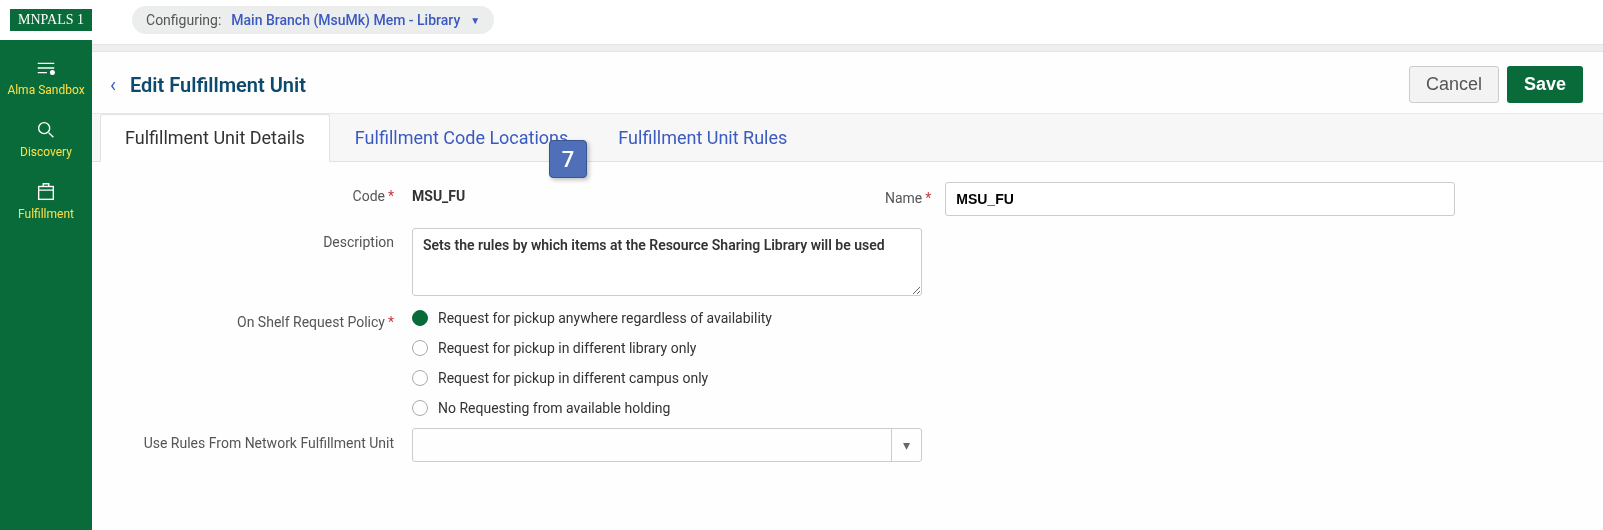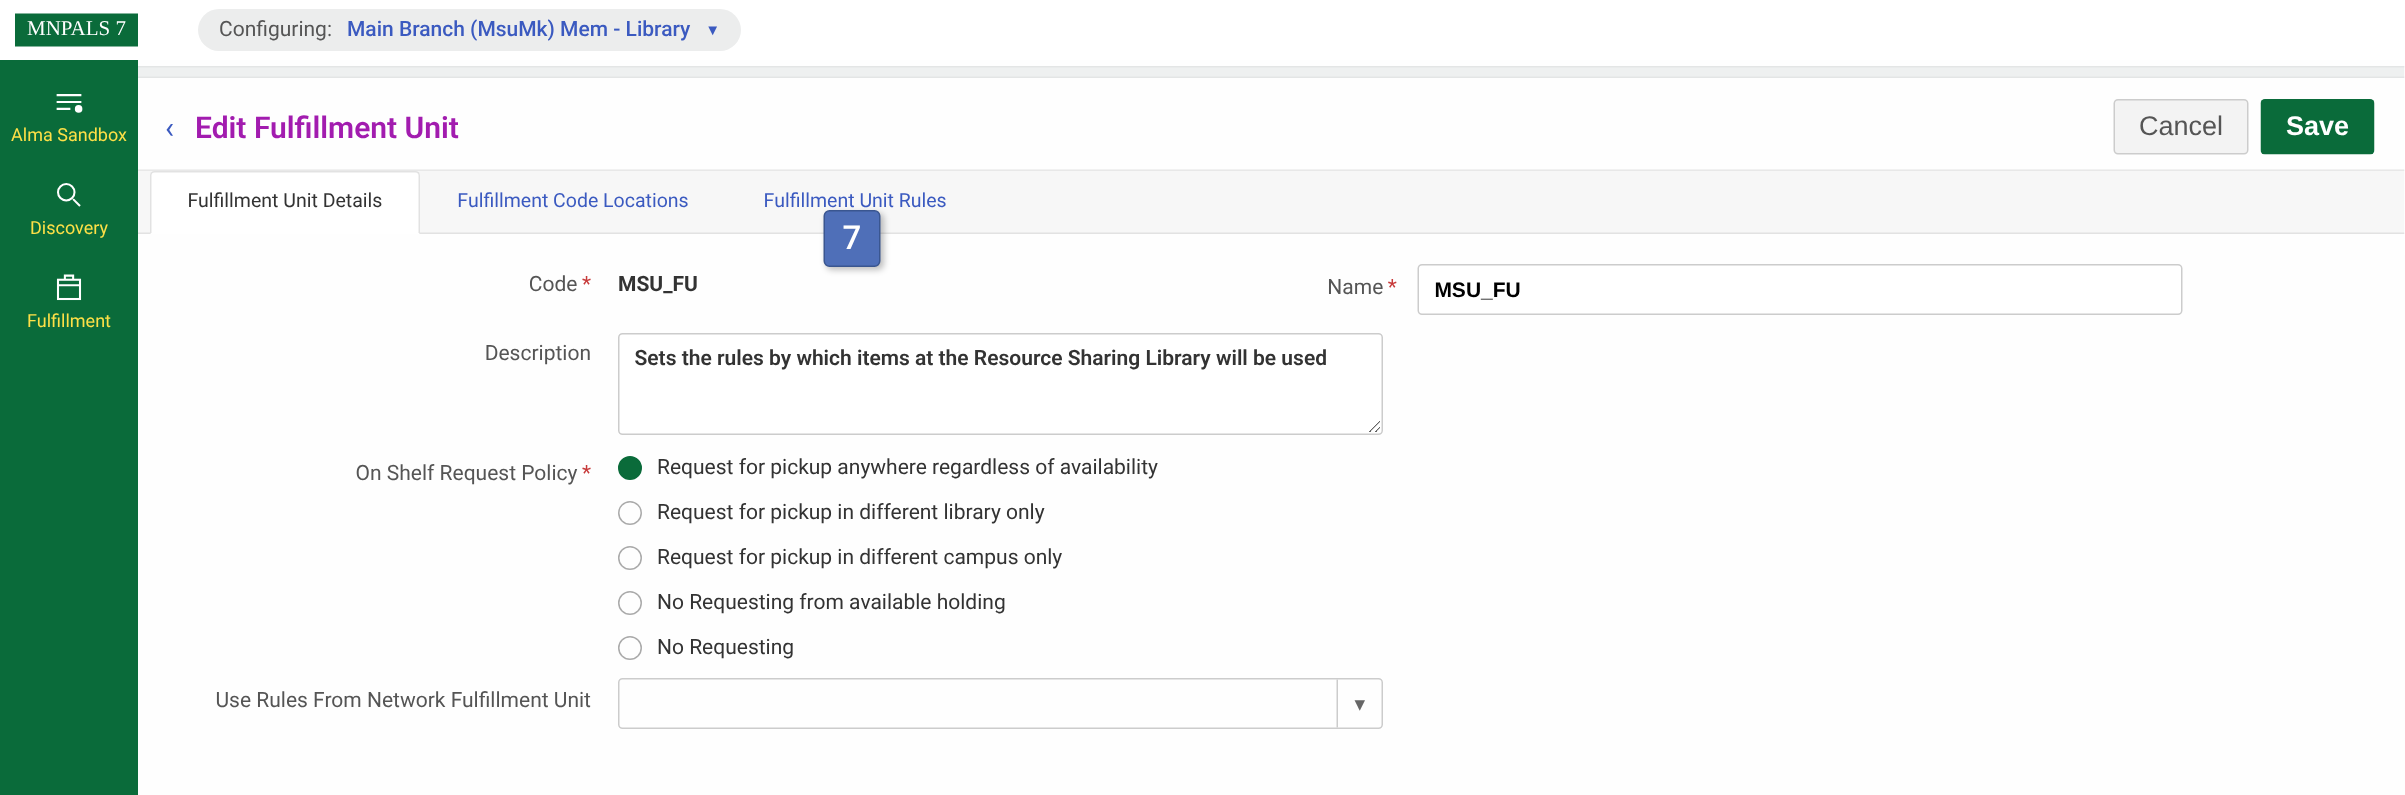--- a/index.html
+++ b/index.html
@@ -101,21 +101,21 @@
   }
   .back-chevron {
     color: #3b5ac0;
     font-size: 20px;
     margin-right: 14px;
     cursor: pointer;
   }
   .page-title {
     font-size: 20px;
     font-weight: 600;
-    color: #a21caf;
+    color: #0c4a6e;
     flex: 1;
   }
   .header-actions {
     display: flex;
     gap: 8px;
   }
   .btn {
     padding: 7px 16px;
     border-radius: 3px;
     font-size: 18px;
@@ -136,21 +136,21 @@
   .tabs-row {
     display: flex;
     padding: 0 0 0 8px;
     border-bottom: 1px solid #e2e2e2;
     background: #f7f7f7;
     border-top: 1px solid #e8e8e8;
     position: relative;
   }
   .tab {
     padding: 12px 24px;
-    font-size: 13px;
+    font-size: 18px;
     color: #3b5ac0;
     cursor: pointer;
     border: 1px solid transparent;
   }
   .tab.active {
     background: #fff;
     color: #333;
     border: 1px solid #e2e2e2;
     border-bottom: 1px solid #fff;
     margin-bottom: -1px;
@@ -282,21 +282,21 @@
     justify-content: center;
     color: #666;
     cursor: pointer;
   }
 </style>
 </head>
 <body>
 
 <div class="topbar">
   <div class="logo-box">
-    <span>MNPALS 7</span>
+    <span>MNPALS 1</span>
   </div>
   <div class="config-pill">
     <span>Configuring:</span>
     <span class="config-link">Main Branch (MsuMk) Mem - Library</span>
     <span class="caret-down">▼</span>
   </div>
 </div>
 
 <div class="layout">
 
@@ -391,24 +391,20 @@
             <span class="radio-label">Request for pickup in different library only</span>
           </label>
           <label class="radio-row">
             <span class="radio-circle"></span>
             <span class="radio-label">Request for pickup in different campus only</span>
           </label>
           <label class="radio-row">
             <span class="radio-circle"></span>
             <span class="radio-label">No Requesting from available holding</span>
           </label>
-          <label class="radio-row">
-            <span class="radio-circle"></span>
-            <span class="radio-label">No Requesting</span>
-          </label>
         </div>
       </div>
 
       <div class="form-row">
         <div class="form-label" style="line-height:1.3;">Use Rules From Network Fulfillment Unit</div>
         <div class="select-wrap">
           <div class="select-body"></div>
           <div class="select-btn">
             <span>▾</span>
           </div>

